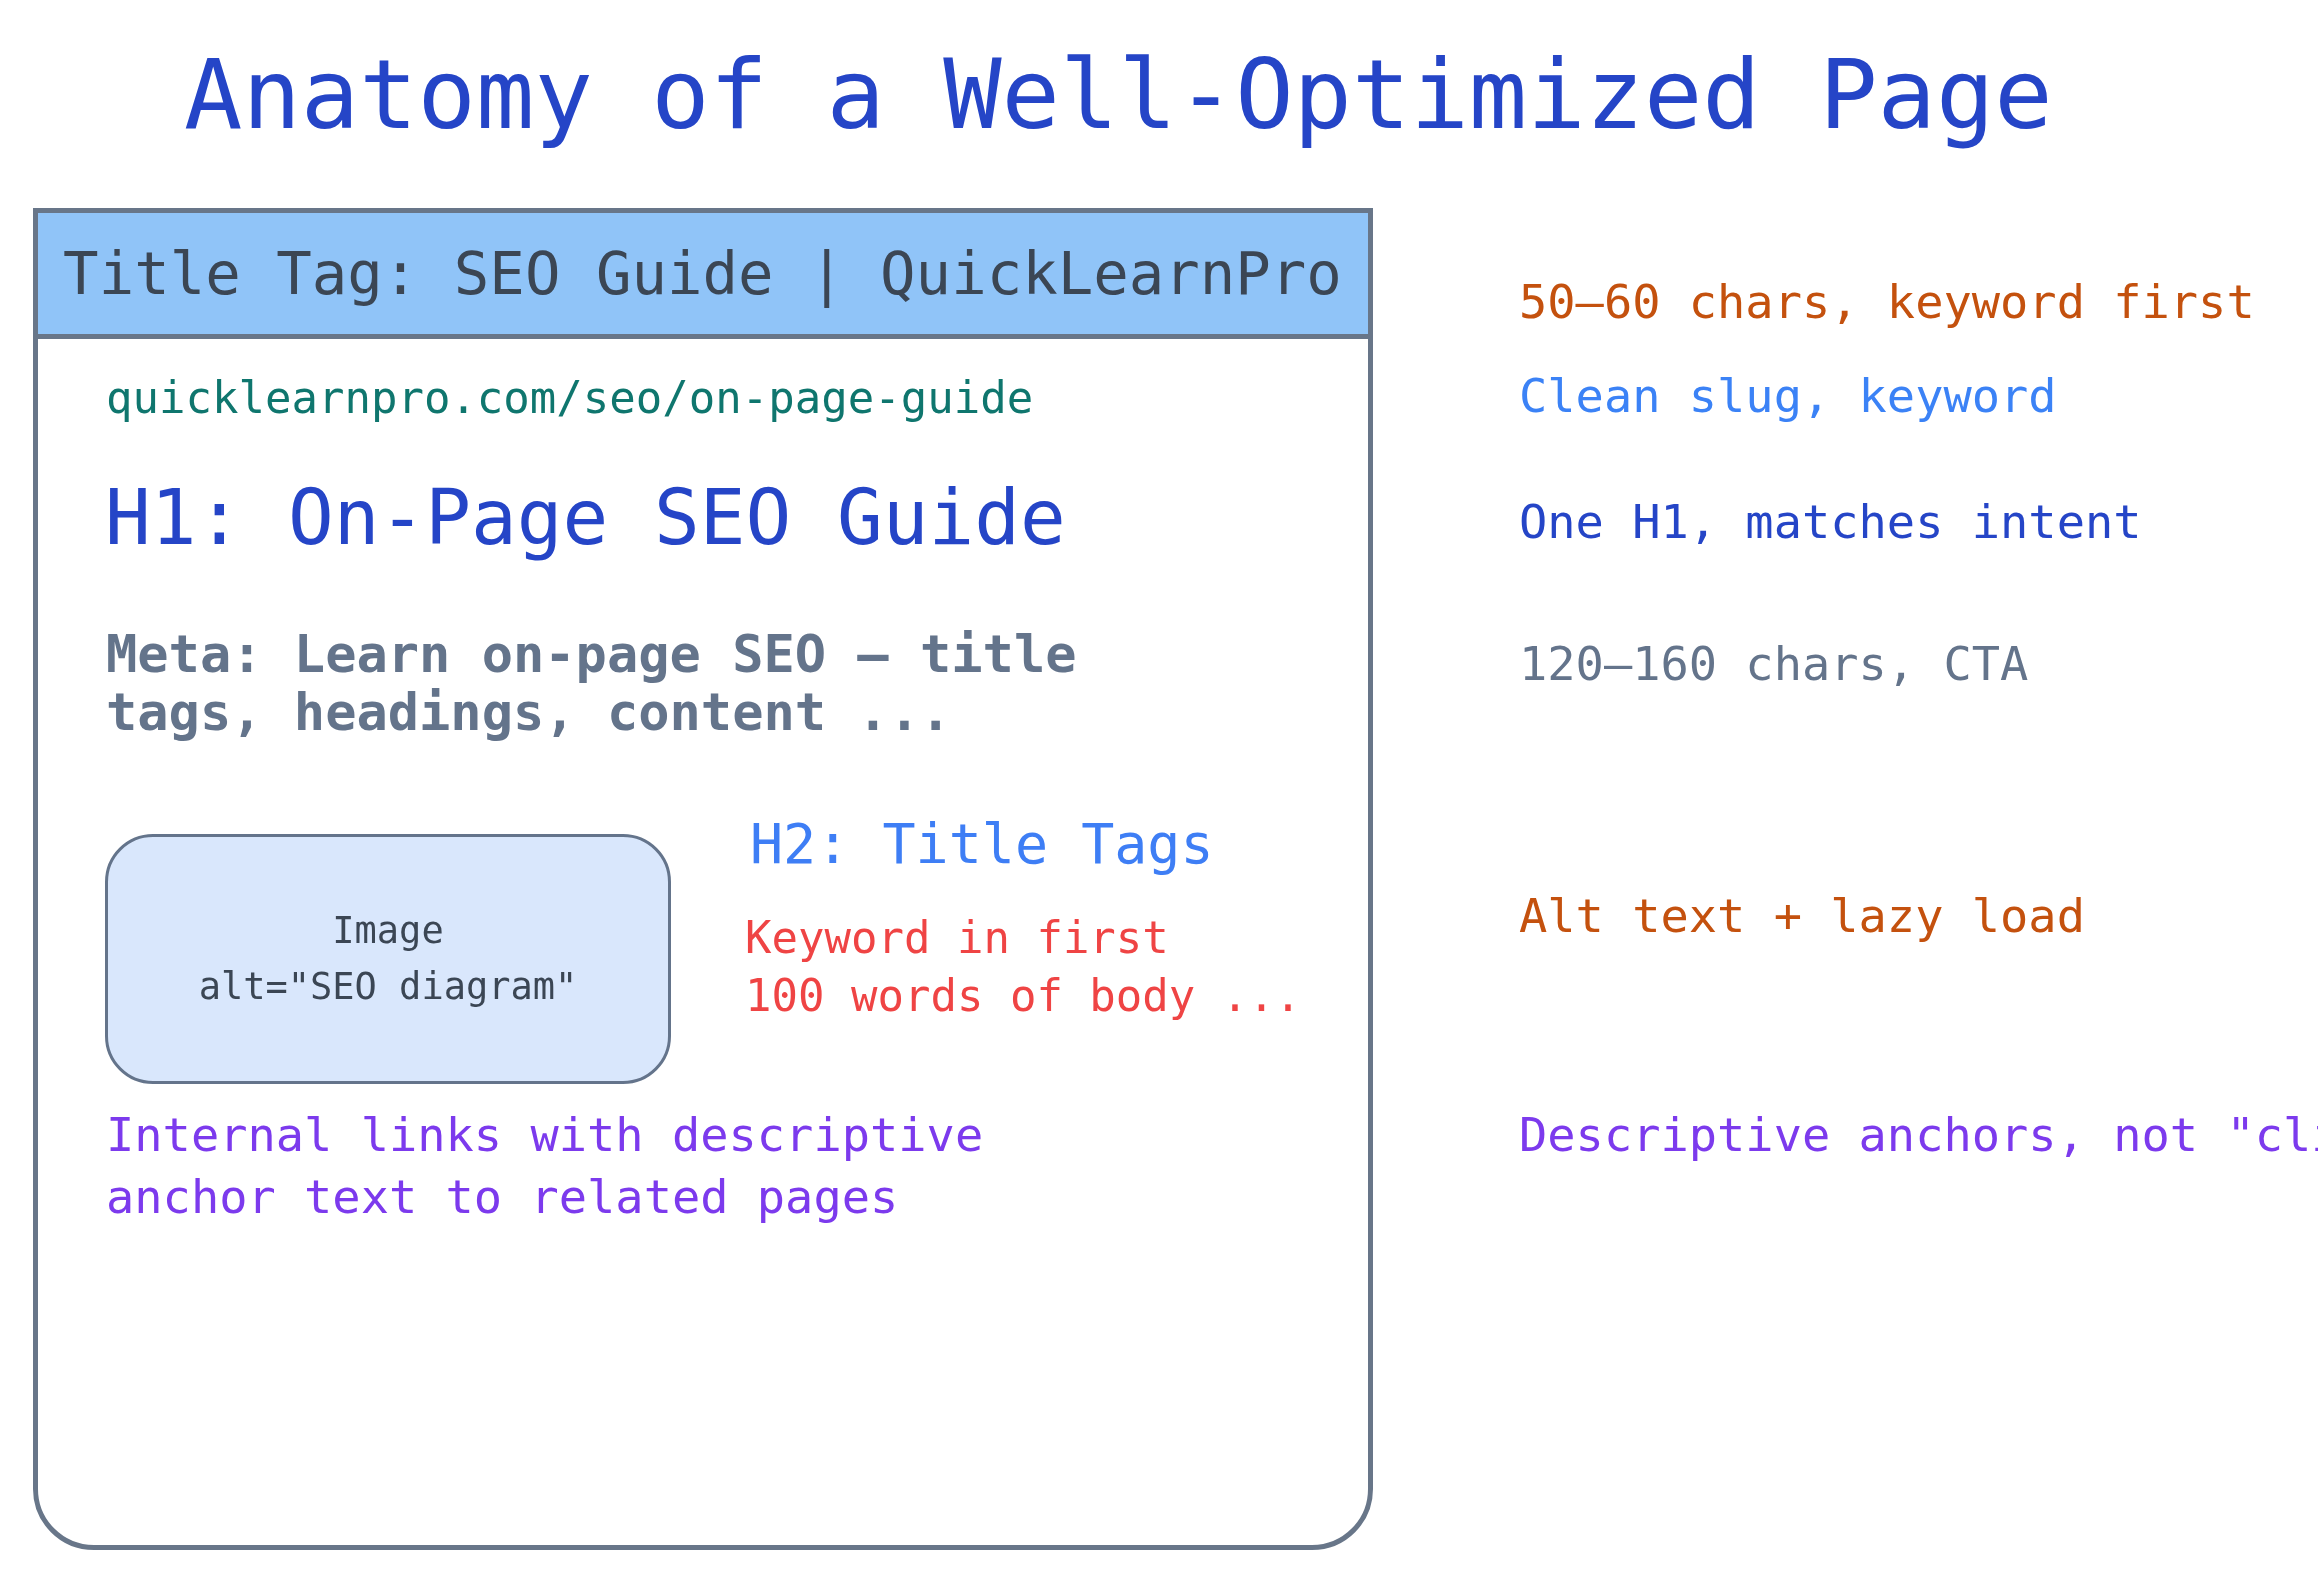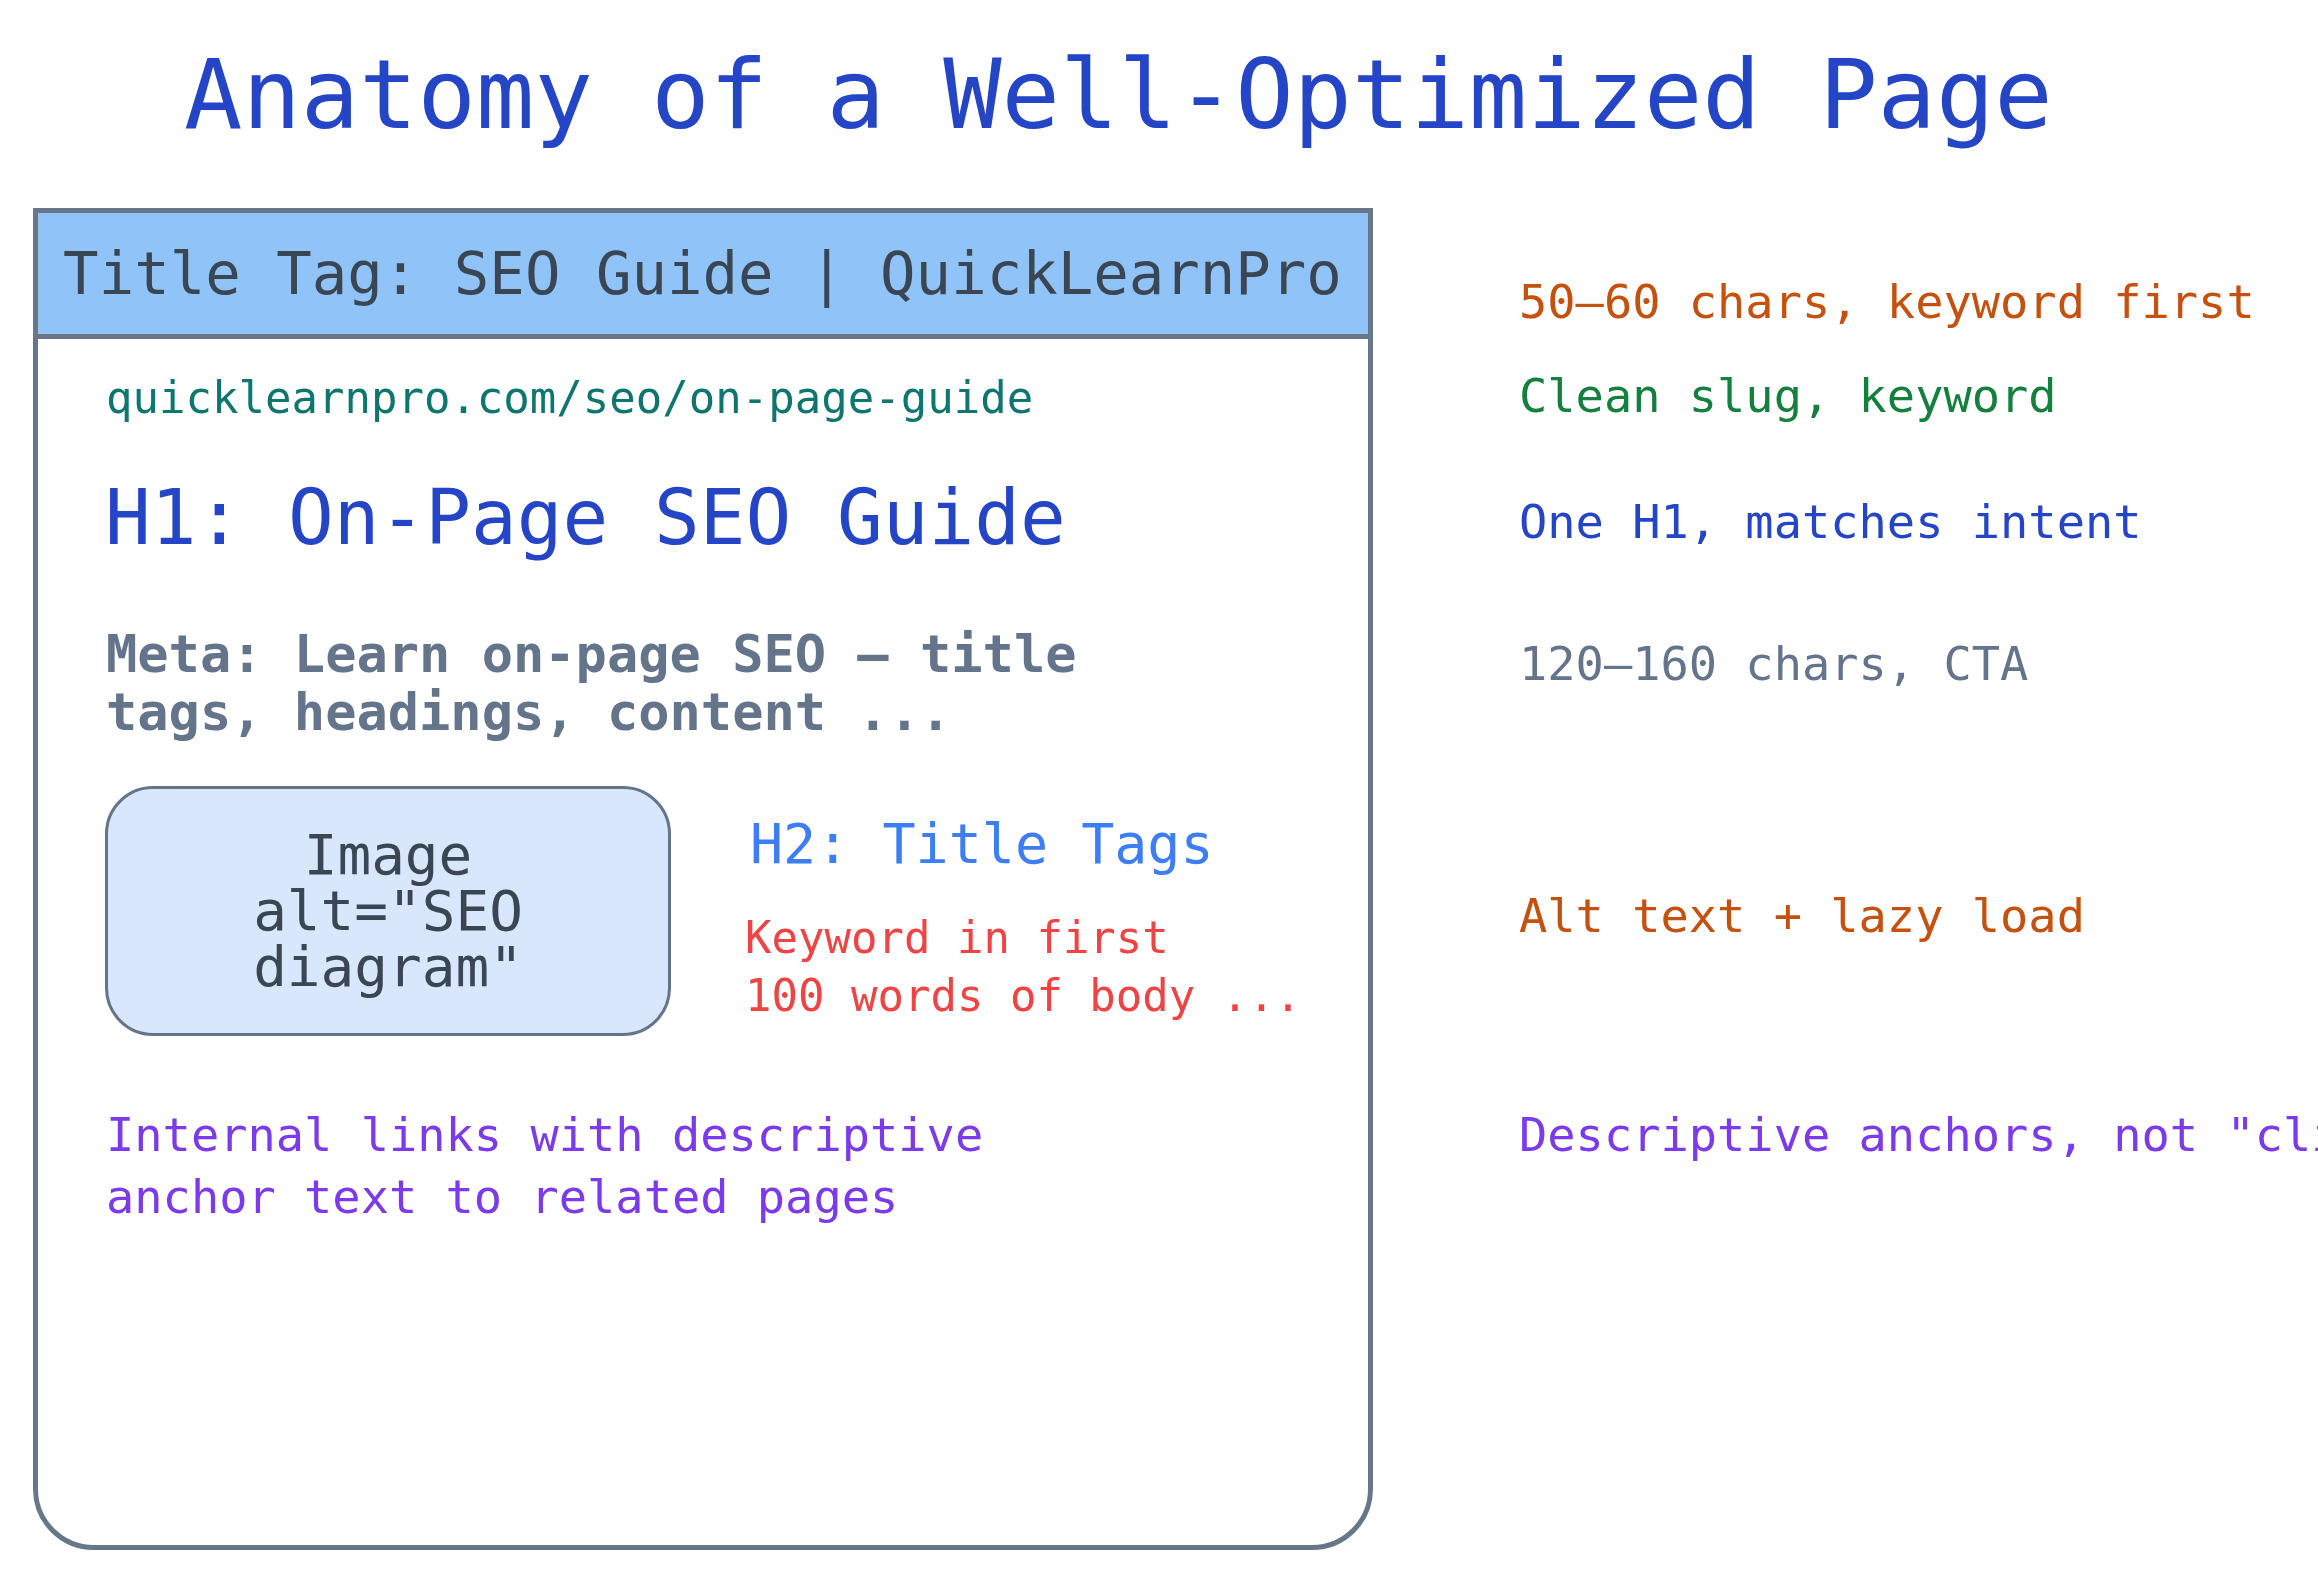--- a/index.html
+++ b/index.html
@@ -39,28 +39,28 @@
   .h1-text {
     position: absolute; left: 105px; top: 480px;
     font-size: 76px; line-height: 1; white-space: nowrap;
   }
   .meta-text {
     position: absolute; left: 106px; top: 625px;
     font-size: 52px; line-height: 58px; white-space: pre-line; font-weight: bold;
   }
 
   .image-box {
-    position: absolute; left: 105px; top: 786px;
+    position: absolute; left: 105px; top: 834px;
     width: 566px; height: 250px;
     box-sizing: border-box;
     border: 3.5px solid #64748b;
     border-radius: 48px;
     display: flex; flex-direction: column;
     align-items: center; justify-content: center;
-    font-size: 56px; line-height: 56px;
+    font-size: 37px; line-height: 56px;
     text-align: center;
   }
 
   .h2-text {
     position: absolute; left: 750px; top: 817px;
     font-size: 55px; line-height: 1; white-space: nowrap;
   }
   .body-text {
     position: absolute; left: 745px; top: 909px;
     font-size: 44px; line-height: 58px; white-space: pre-line;
@@ -107,21 +107,21 @@
   <div class="h2-text" style="color: rgb(62, 126, 245);">H2: Title Tags</div>
 
   <div class="body-text" style="color: #ef4444;">Keyword in first
 100 words of body ...</div>
 
   <div class="links-text" style="color: rgb(124, 58, 237);">Internal links with descriptive
 anchor text to related pages</div>
 
   <div class="annotation a1" style="color: rgb(196, 81, 14);">50–60 chars, keyword first</div>
 
-  <div class="annotation a2" style="color: #15803d;">Clean slug, keyword</div>
+  <div class="annotation a2" style="color: #3b82f6;">Clean slug, keyword</div>
 
   <div class="annotation a3" style="color: rgb(37, 69, 199);">One H1, matches intent</div>
 
   <div class="annotation a4" style="color: rgb(100, 116, 139);">120–160 chars, CTA</div>
 
   <div class="annotation a5" style="color: rgb(196, 81, 14);">Alt text + lazy load</div>
 
   <div class="annotation a6" style="color: rgb(124, 58, 237);">Descriptive anchors, not "click here"</div>
 
 </div>

